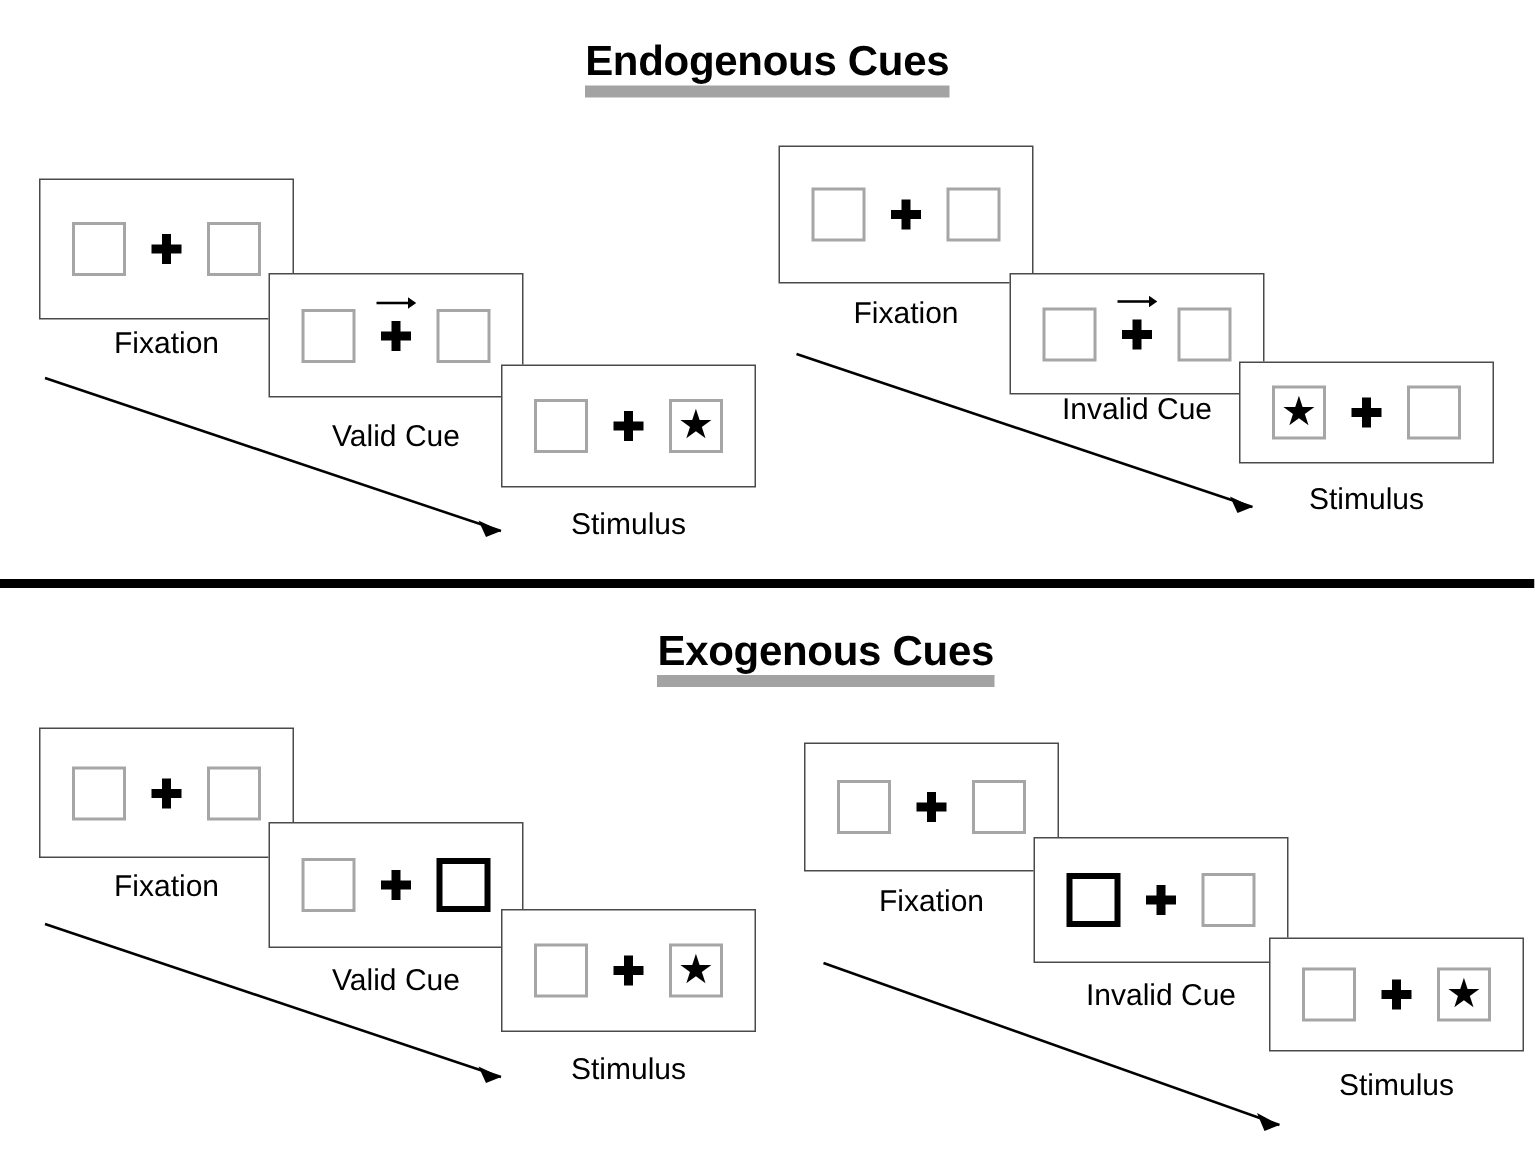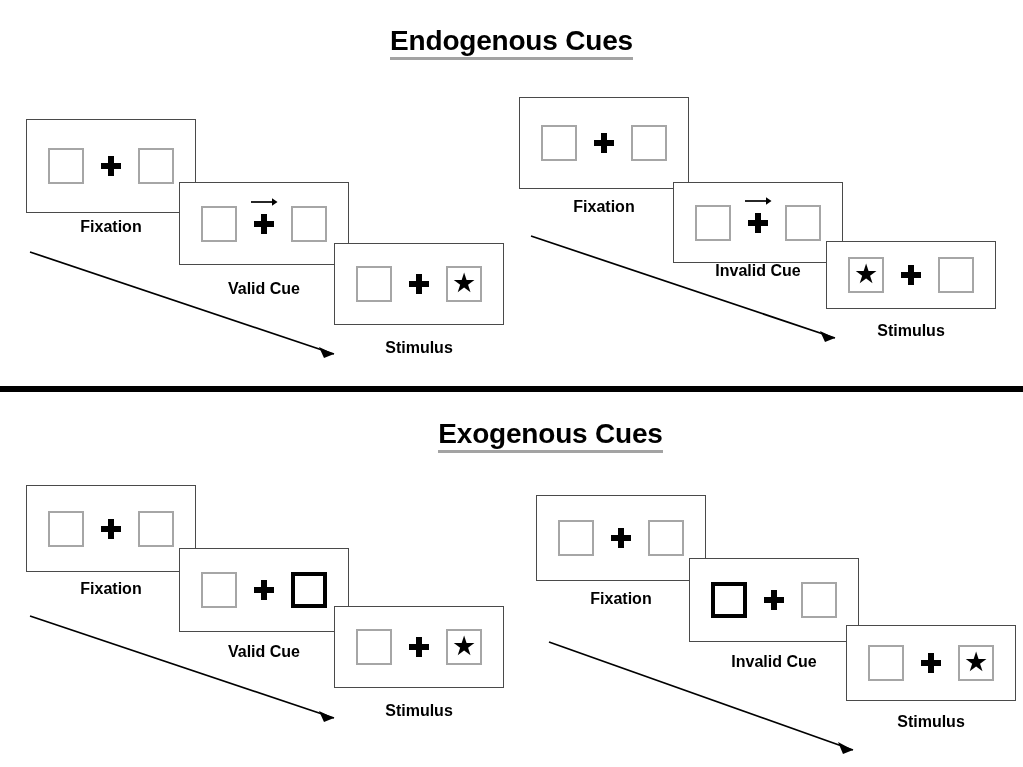--- a/index.html
+++ b/index.html
@@ -20,21 +20,21 @@
   .section-title {
     position: absolute;
     width: 100%;
     left: 0;
     text-align: center;
     font-size: 28px;
     font-weight: bold;
     letter-spacing: -0.2px;
   }
   .section-title span {
-    border-bottom: 3px solid #a3a3a3;
+    border-bottom: 8px solid #a3a3a3;
     padding-bottom: 1px;
   }
   #title-endogenous { top: 25px; }
   #title-exogenous  { top: 418px; margin-left: 39px; }
 
   
   .divider {
     position: absolute;
     left: 0;
     width: 1023px;
@@ -115,22 +115,22 @@
     transform: translateX(-50%);
     top: -17px;
     width: 28px;
     height: 10px;
     overflow: visible;
   }
 
   
   .panel-label {
     position: absolute;
-    font-size: 16px;
-    font-weight: bold;
+    font-size: 20px;
+    font-weight: normal;
     white-space: nowrap;
     text-align: center;
   }
 
   
   .timeline-arrow {
     position: absolute;
     overflow: visible;
     pointer-events: none;
   }

